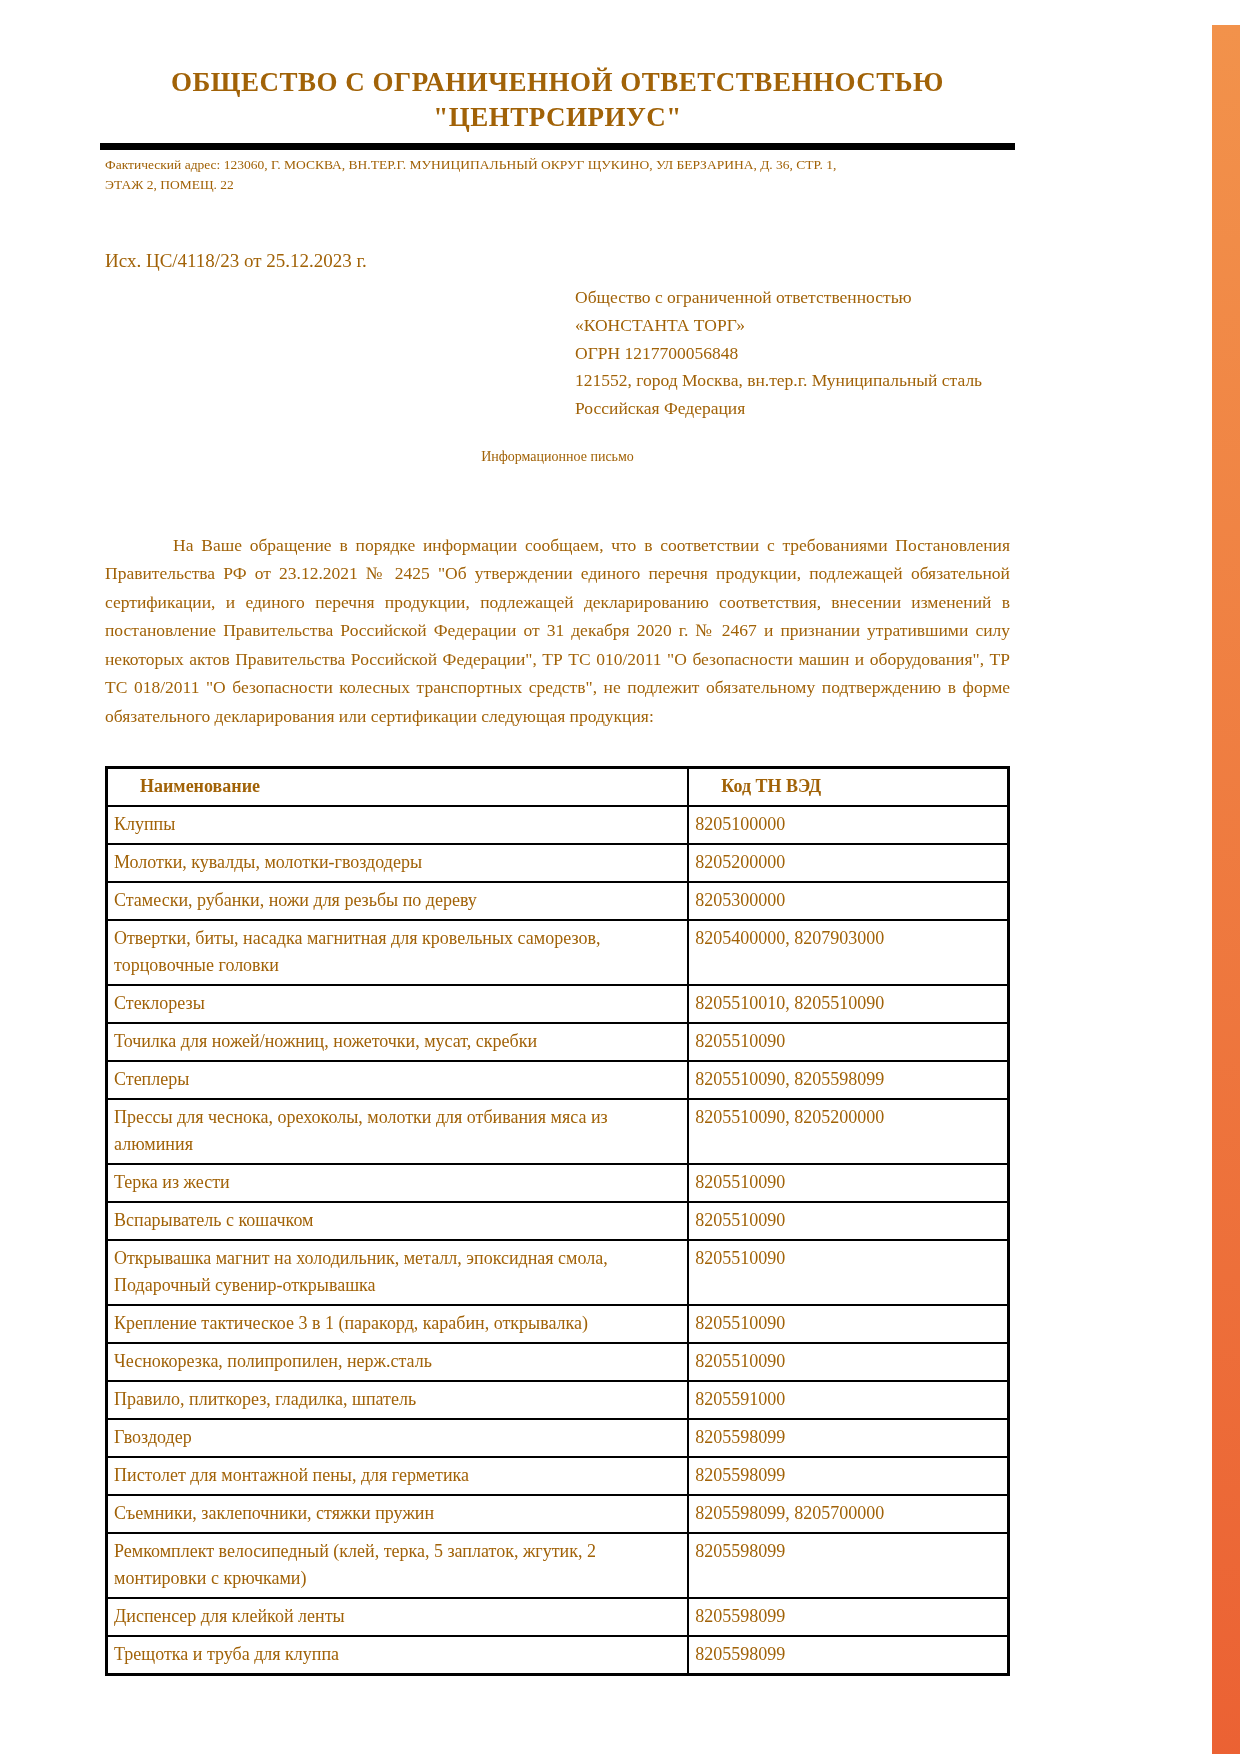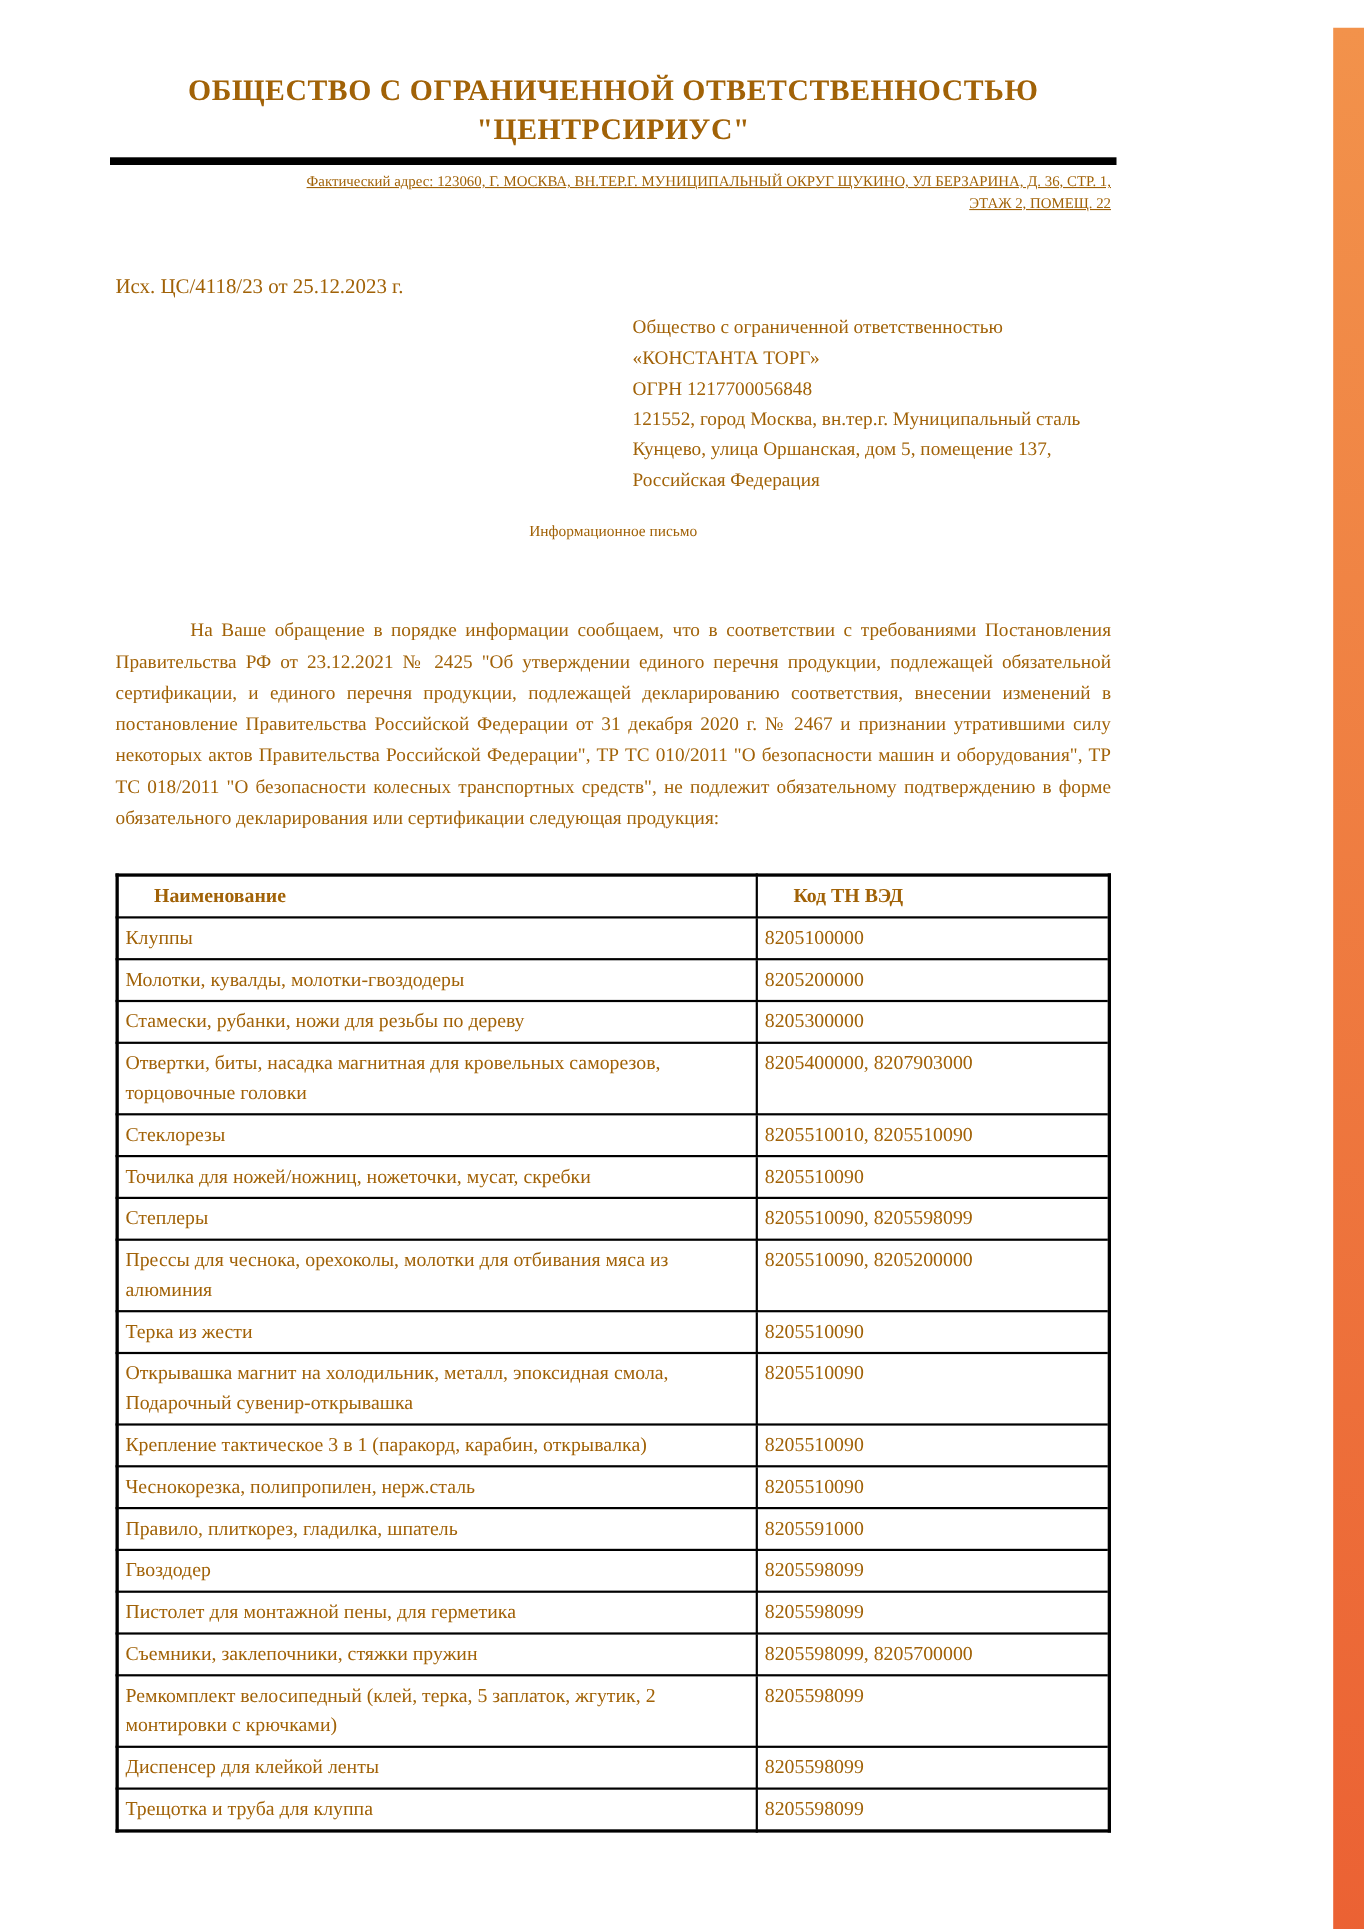--- a/index.html
+++ b/index.html
@@ -44,22 +44,21 @@
     height: 7px;
     background: #000000;
     margin-top: 8px;
     margin-left: -5px;
     margin-right: -5px;
   }
   .letterhead-address {
     margin-top: 5px;
     font-size: 13.5px;
     line-height: 1.45;
-    text-align: right;
-    text-decoration: underline;
+    text-align: left;
   }
   .ref-line {
     margin-top: 56px;
     font-size: 19px;
   }
   .recipient-block {
     margin-top: 12px;
     margin-left: 470px;
     font-size: 17.5px;
     line-height: 1.58;
@@ -120,21 +119,20 @@
       </div>
     </div>
 
     <div class="ref-line">Исх. ЦС/4118/23 от 25.12.2023 г.</div>
 
     <div class="recipient-block">
       <div>Общество с ограниченной ответственностью</div>
       <div>«КОНСТАНТА ТОРГ»</div>
       <div>ОГРН 1217700056848</div>
       <div>121552, город Москва, вн.тер.г. Муниципальный сталь</div>
-      <div>Кунцево, улица Оршанская, дом 5, помещение 137,</div>
       <div>Российская Федерация</div>
     </div>
 
     <div class="doc-title">Информационное письмо</div>
 
     <div class="body-paragraph">На Ваше обращение в порядке информации сообщаем, что в соответствии с требованиями Постановления Правительства РФ от 23.12.2021 № 2425 "Об утверждении единого перечня продукции, подлежащей обязательной сертификации, и единого перечня продукции, подлежащей декларированию соответствия, внесении изменений в постановление Правительства Российской Федерации от 31 декабря 2020 г. № 2467 и признании утратившими силу некоторых актов Правительства Российской Федерации", ТР ТС 010/2011 "О безопасности машин и оборудования", ТР ТС 018/2011 "О безопасности колесных транспортных средств",  не подлежит обязательному подтверждению в форме обязательного декларирования или сертификации следующая продукция:</div>
 
     <table class="products">
       <thead>
         <tr>
@@ -174,20 +172,24 @@
         </tr>
           <tr style="">
           <td>Прессы для чеснока, орехоколы, молотки для отбивания мяса из алюминия</td>
           <td>8205510090, 8205200000</td>
         </tr>
           <tr style="">
           <td>Терка из жести</td>
           <td>8205510090</td>
         </tr>
           <tr style="">
+          <td>Вспарыватель с кошачком</td>
+          <td>8205510090</td>
+        </tr>
+          <tr style="">
           <td>Открывашка магнит на холодильник, металл, эпоксидная смола, Подарочный сувенир-открывашка</td>
           <td>8205510090</td>
         </tr>
           <tr style="">
           <td>Крепление тактическое 3 в 1 (паракорд, карабин, открывалка)</td>
           <td>8205510090</td>
         </tr>
           <tr style="">
           <td>Чеснокорезка, полипропилен, нерж.сталь</td>
           <td>8205510090</td>

